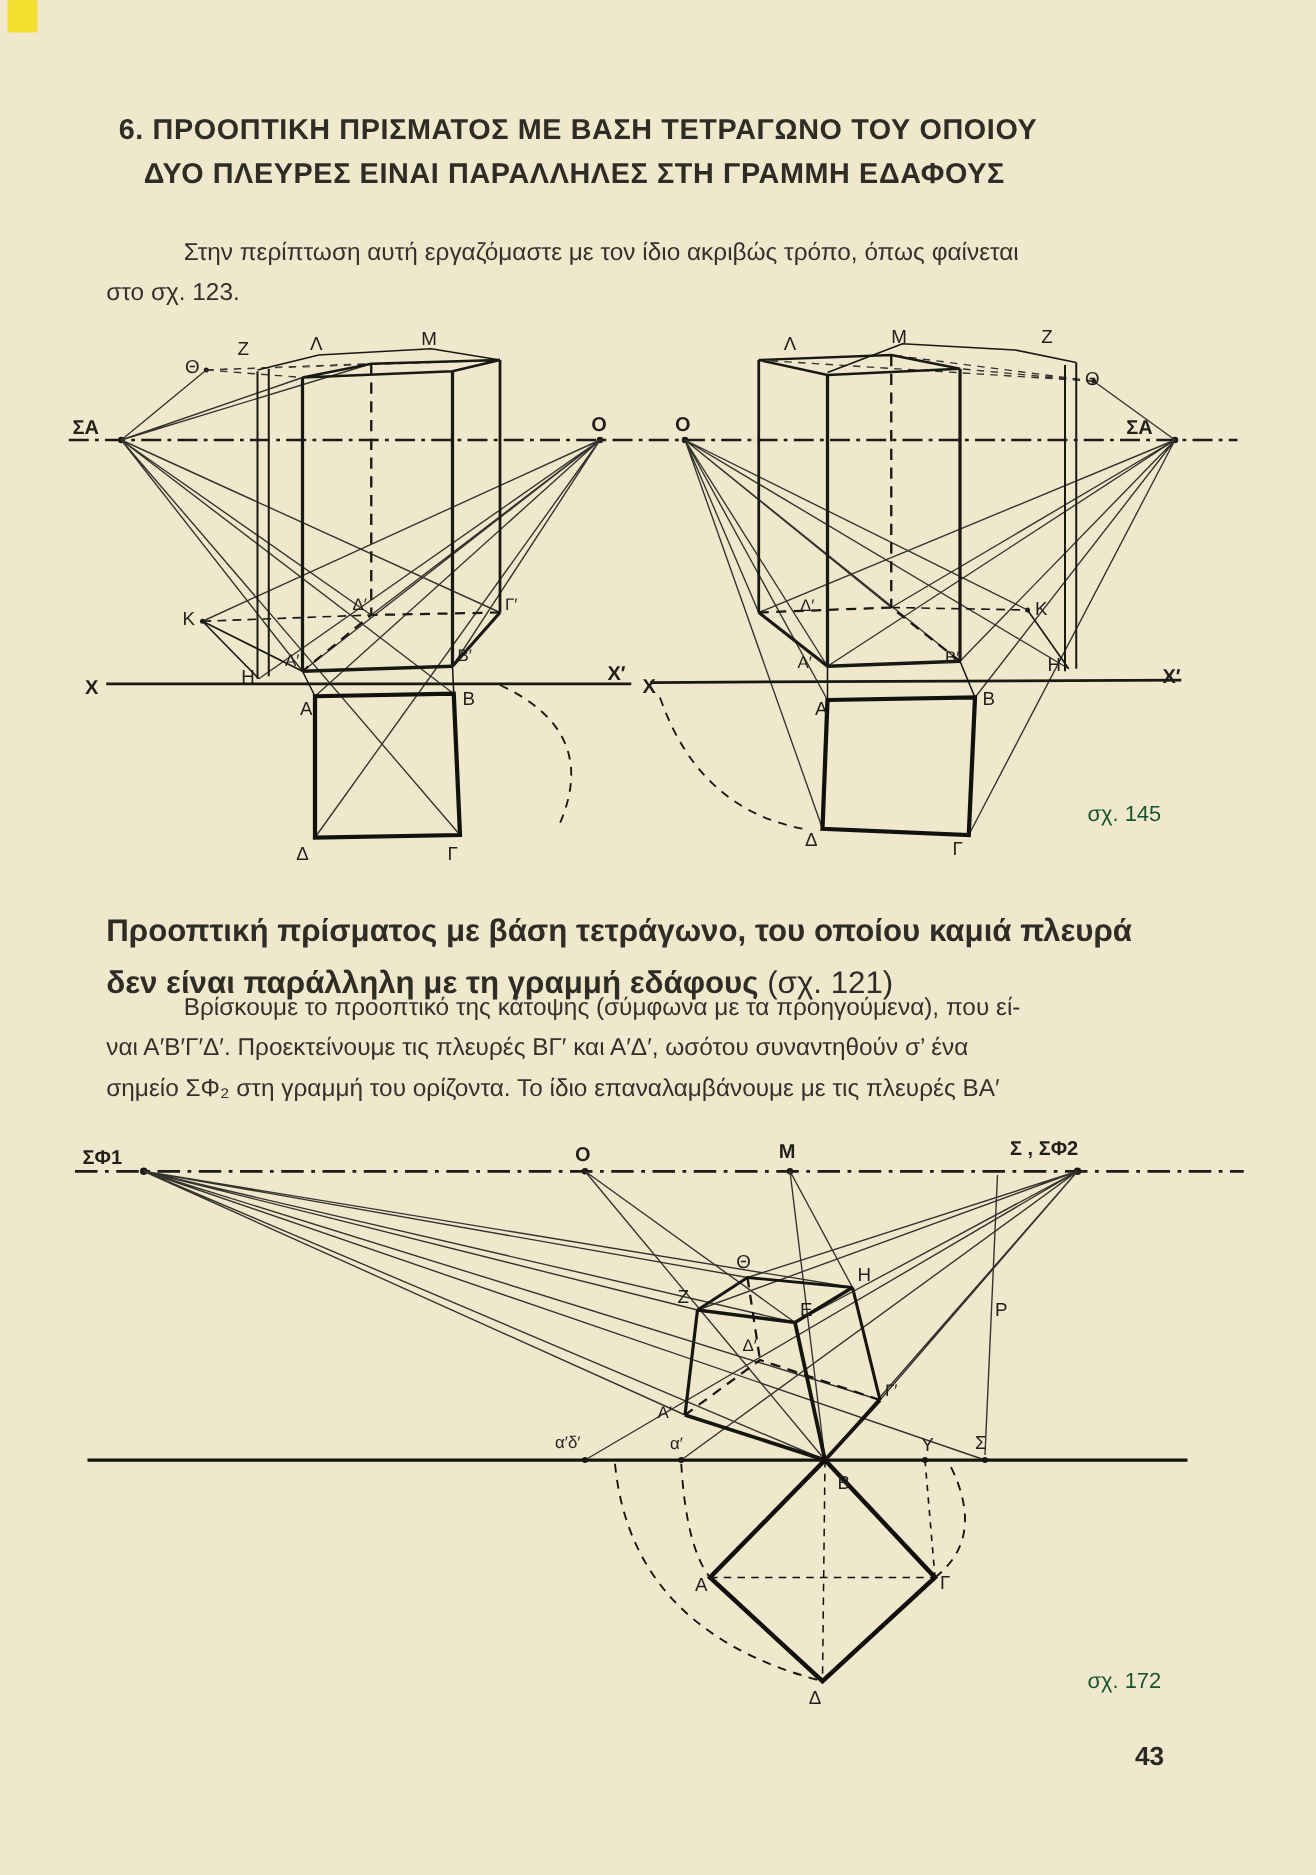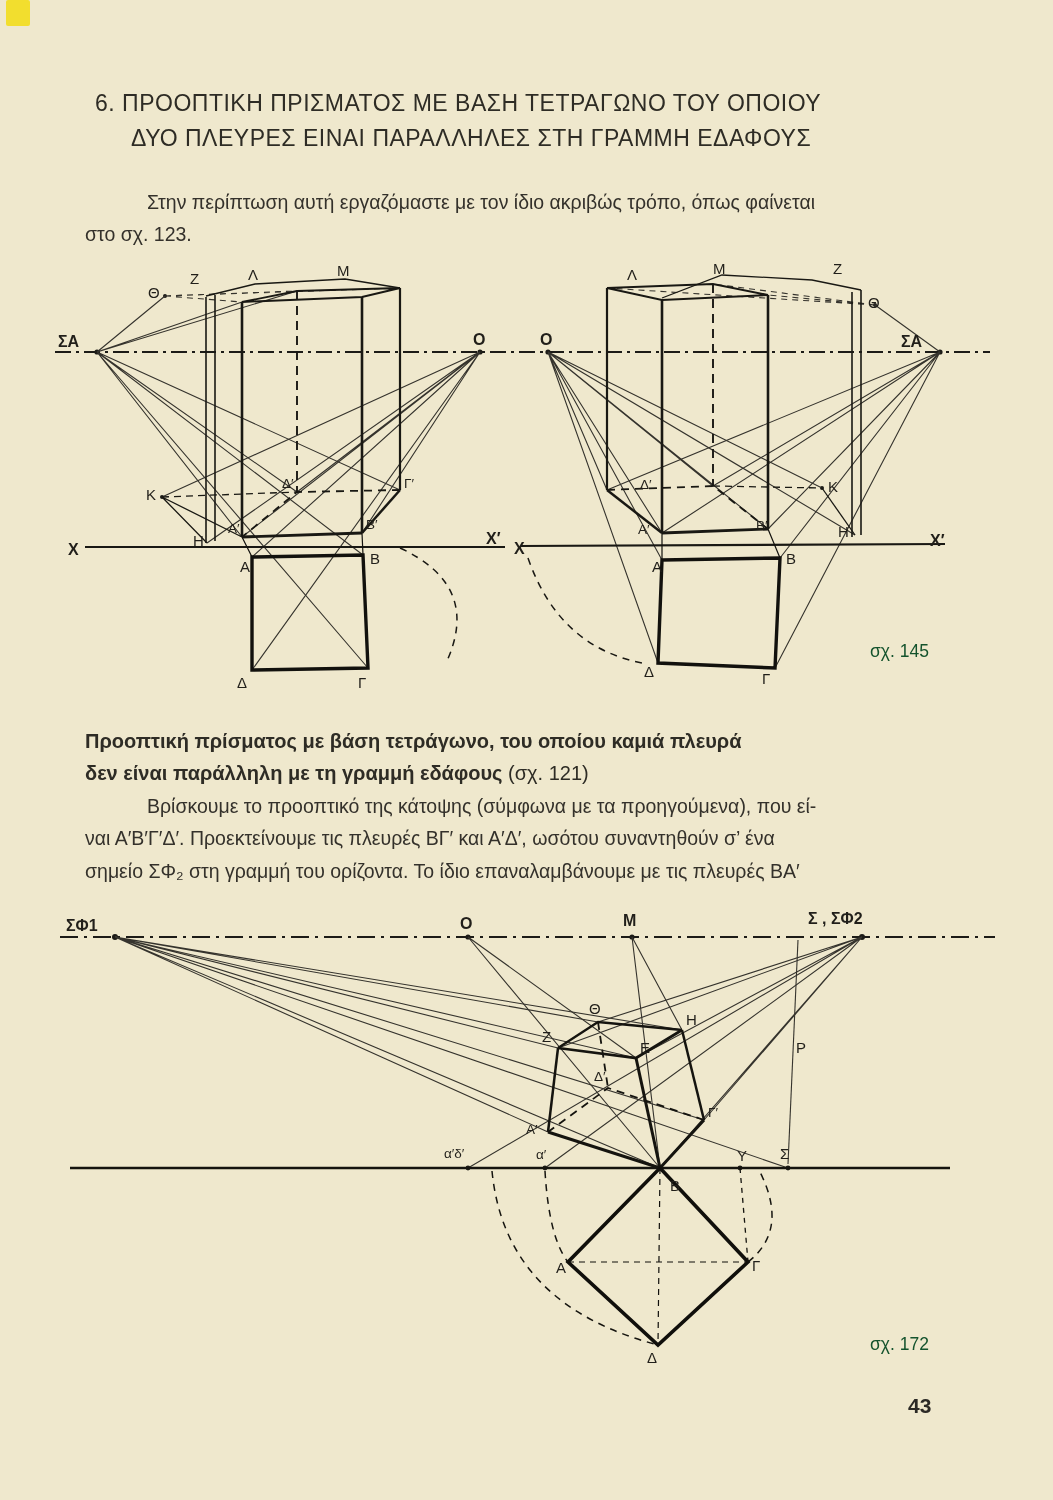--- a/index.html
+++ b/index.html
@@ -1,25 +1,25 @@
 <!DOCTYPE html>
 <html><head>
 <meta charset="utf-8">
 <style>
   *{margin:0;padding:0;box-sizing:border-box}
   html,body{background:#efe8cd}
   .page{position:relative;width:1053px;height:1500px;background:#efe8cd;
         font-family:"Liberation Sans",sans-serif;color:#2f2d27;overflow:hidden}
   .abs{position:absolute}
   .corner-mark{position:absolute;left:6px;top:0;width:24px;height:26px;background:#f2de2e;border-radius:2px}
-  .heading{left:95px;top:86px;font-size:23px;font-weight:normal;letter-spacing:.5px;line-height:1.5;color:#2e2c25}
-  .h-l2{margin-left:36px}
+  .heading{left:95px;top:86px;font-size:23px;font-weight:bold;letter-spacing:.5px;line-height:1.5;color:#2e2c25}
+  .h-l2{margin-left:20px}
   .body{font-size:19.5px;line-height:1.66;white-space:pre-line;color:#34312b}
   .intro{left:85px;top:186px;width:880px;text-indent:62px}
-  .subheading{left:85px;top:725px;width:910px;font-size:20px;line-height:1.62;white-space:pre-line;color:#2e2c25}
+  .subheading{left:85px;top:725px;width:910px;font-size:25px;line-height:1.62;white-space:pre-line;color:#2e2c25}
   .shb{font-weight:bold}
   .para2{left:85px;top:790px;width:910px;text-indent:62px}
   .figure{left:0;width:1053px}
   .fig145{top:255px;height:450px}
   .fig146{top:900px;height:490px}
   .figure svg{position:absolute;left:0;top:0}
   .caption{position:absolute;font-size:17.5px;color:#14532d}
   .cap145{left:870px;top:386px}
   .cap146{left:870px;top:434px}
   .page-number{left:908px;top:1394px;font-size:21px;font-weight:bold;color:#2b2925}

